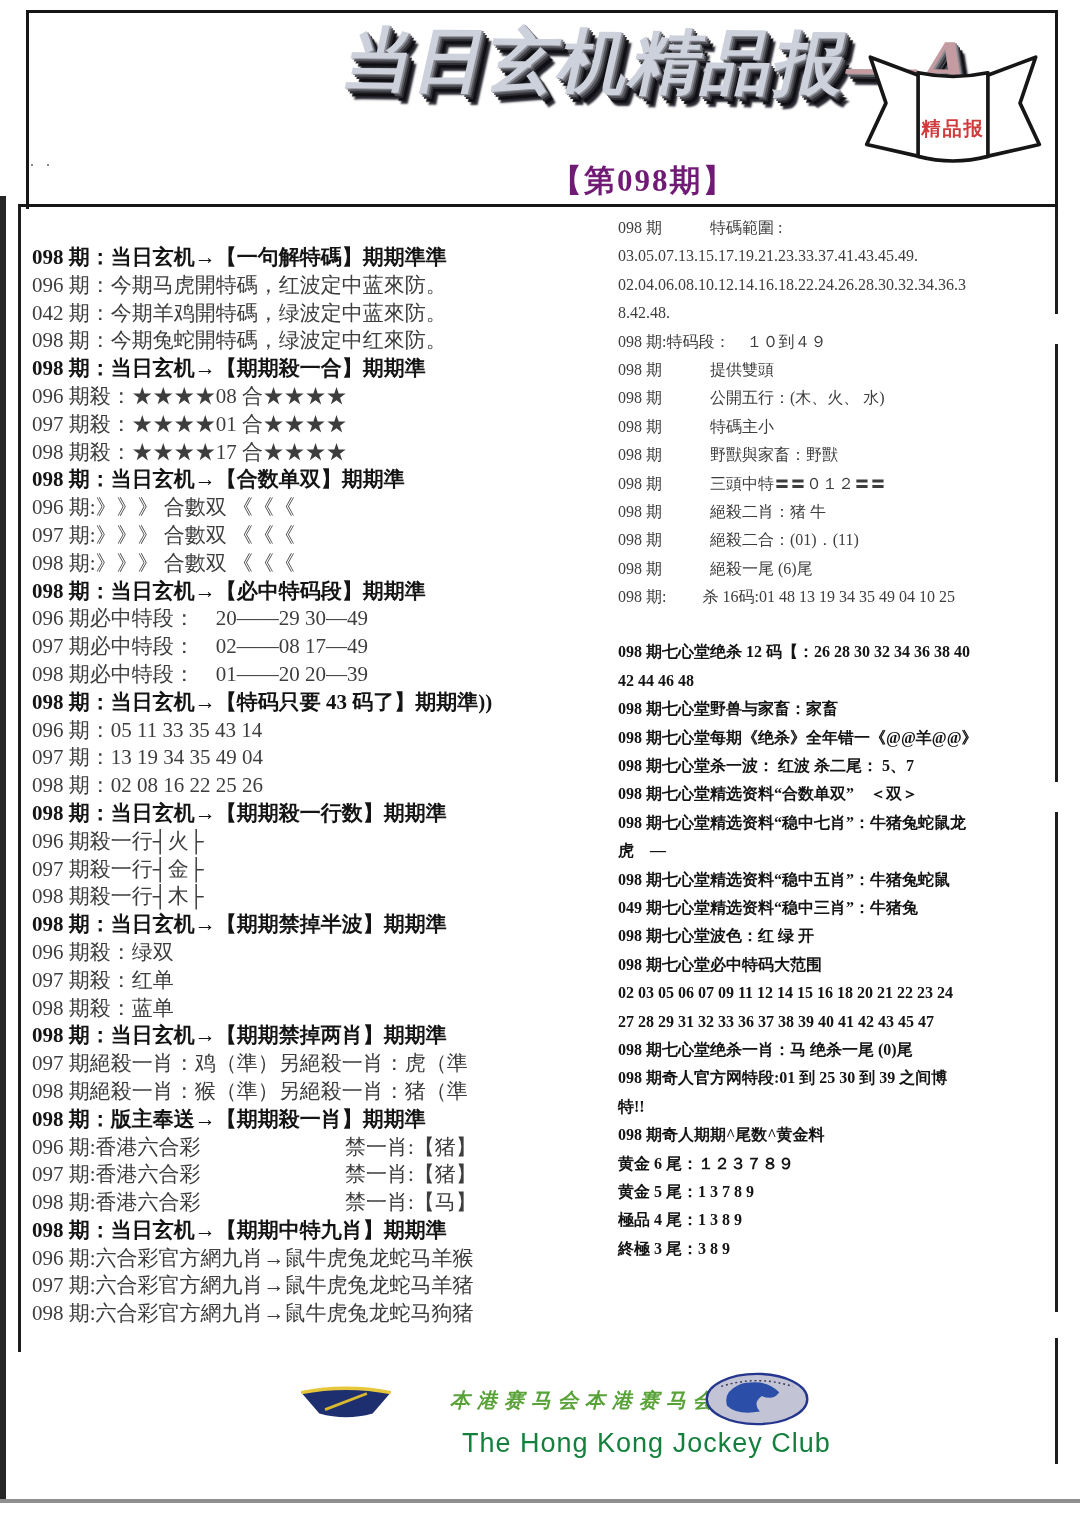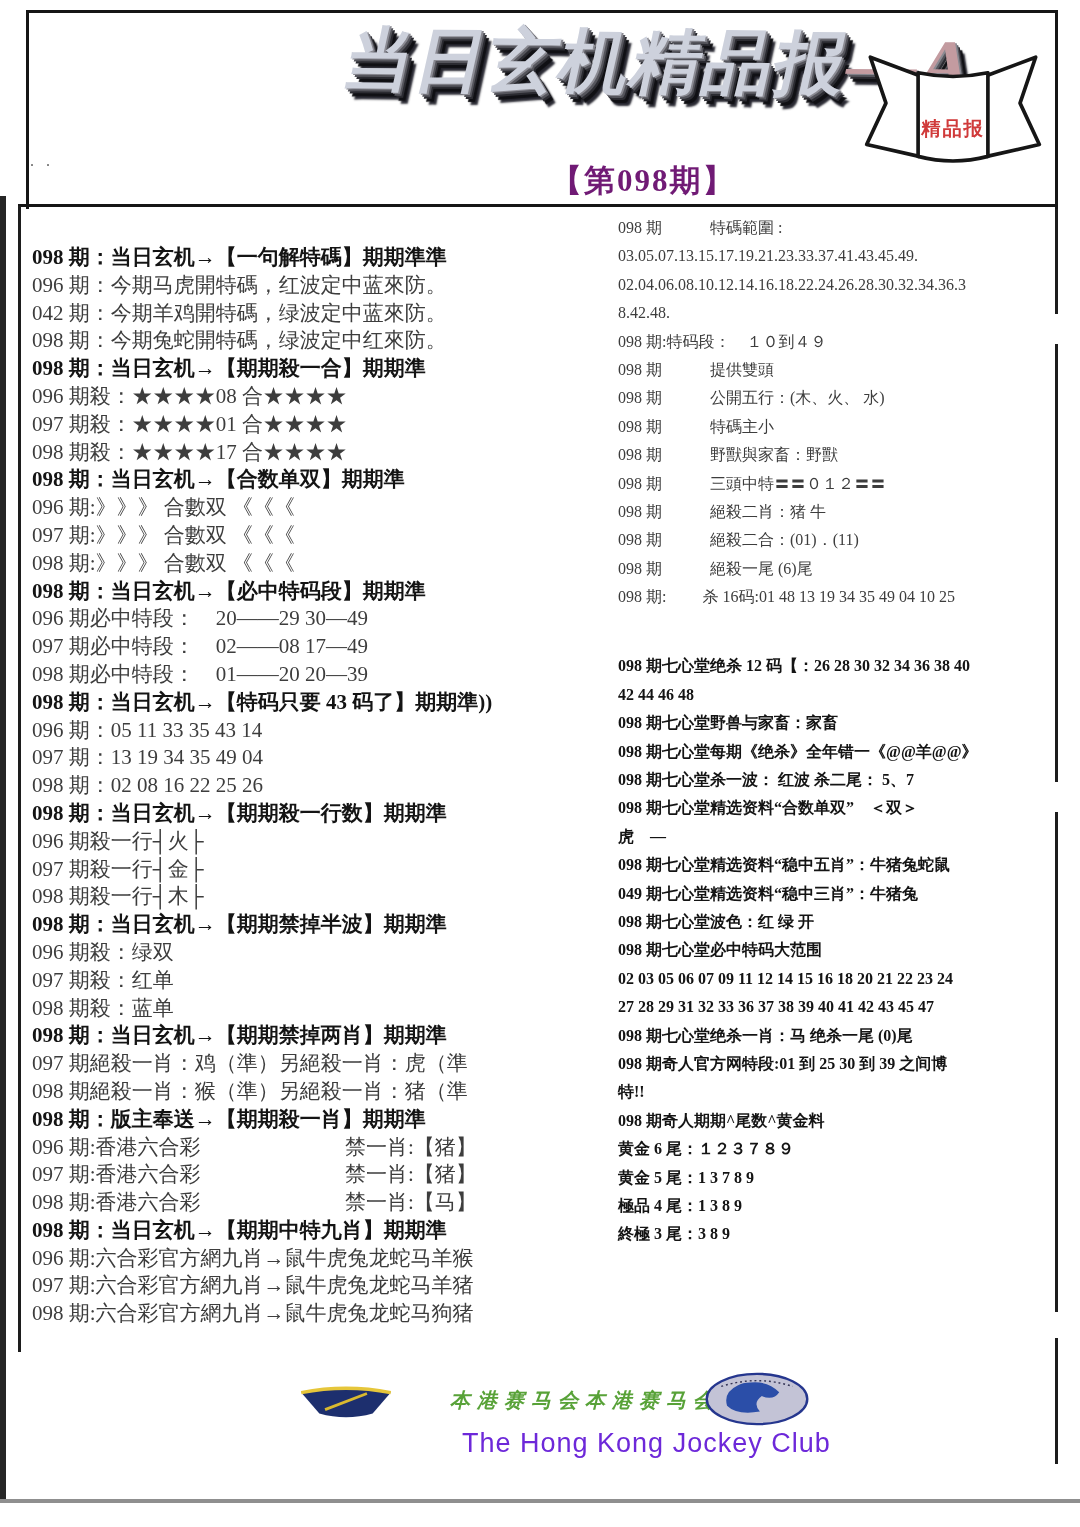--- a/index.html
+++ b/index.html
@@ -26,28 +26,28 @@
   .issue{position:absolute;left:551px;top:160px;font-size:31px;font-weight:bold;color:#701a75;letter-spacing:2px;}
   .ribbon{position:absolute;left:858px;top:48px;width:190px;height:124px;}
   
   .col{position:absolute;}
   .col .line{position:relative;white-space:nowrap;color:#3d3d3d;}
   .col .line.b{font-weight:bold;color:#141414;}
   .col-left{left:32px;top:212px;width:565px;font-size:21px;margin-top:32px;}
   .col-left .line{height:27.8px;line-height:27.8px;}
   .col-right{left:618px;top:214px;width:440px;font-size:16px;}
   .col-right .line{height:28.4px;line-height:28.4px;}
-  .col-right .line.gap{margin-top:41px;}
+  .col-right .line.gap{margin-top:27px;}
   .col .line .tail{position:absolute;left:313px;}
   
   .boat{position:absolute;left:298px;top:1383px;width:96px;height:40px;}
   .zh-callig{position:absolute;left:450px;top:1387px;font-size:20px;font-weight:bold;font-style:italic;
              color:#58a238;letter-spacing:7px;white-space:nowrap;}
   .oval-logo{position:absolute;left:703px;top:1370px;width:108px;height:58px;}
-  .en-club{position:absolute;left:462px;top:1428px;font-size:27px;color:#6d28d9;letter-spacing:1px;
+  .en-club{position:absolute;left:462px;top:1428px;font-size:27px;color:#15803d;letter-spacing:1px;
            font-family:"Liberation Sans","DejaVu Sans",sans-serif;white-space:nowrap;}
 </style>
 </head>
 <body>
 
 <div class="page">
 
   <div class="scan-left"></div>
   <div class="topline"></div>
   <div class="content-left-border"></div>
@@ -190,20 +190,21 @@
 
 
       <div class="line b"><span class="main">098 期七心堂野兽与家畜：家畜</span><span class="tail"></span></div>
 
       <div class="line b"><span class="main">098 期七心堂每期《绝杀》全年错一《@@羊@@》</span><span class="tail"></span></div>
 
       <div class="line b"><span class="main">098 期七心堂杀一波： 红波 杀二尾： 5、7</span><span class="tail"></span></div>
 
       <div class="line b"><span class="main">098 期七心堂精选资料“合数单双”　＜双＞</span><span class="tail"></span></div>
 
+      <div class="line b"><span class="main">098 期七心堂精选资料“稳中七肖”：牛猪兔蛇鼠龙</span><span class="tail"></span></div>
 
       <div class="line b"><span class="main">虎　—</span><span class="tail"></span></div>
 
       <div class="line b"><span class="main">098 期七心堂精选资料“稳中五肖”：牛猪兔蛇鼠</span><span class="tail"></span></div>
 
       <div class="line b"><span class="main">049 期七心堂精选资料“稳中三肖”：牛猪兔</span><span class="tail"></span></div>
 
       <div class="line b"><span class="main">098 期七心堂波色：红 绿 开</span><span class="tail"></span></div>
 
       <div class="line b"><span class="main">098 期七心堂必中特码大范围</span><span class="tail"></span></div>

